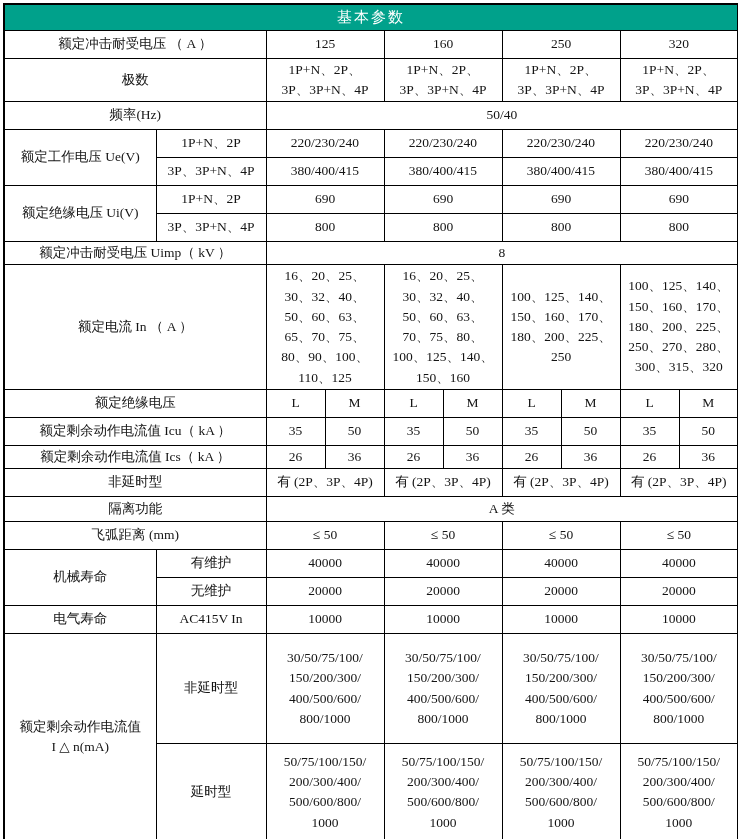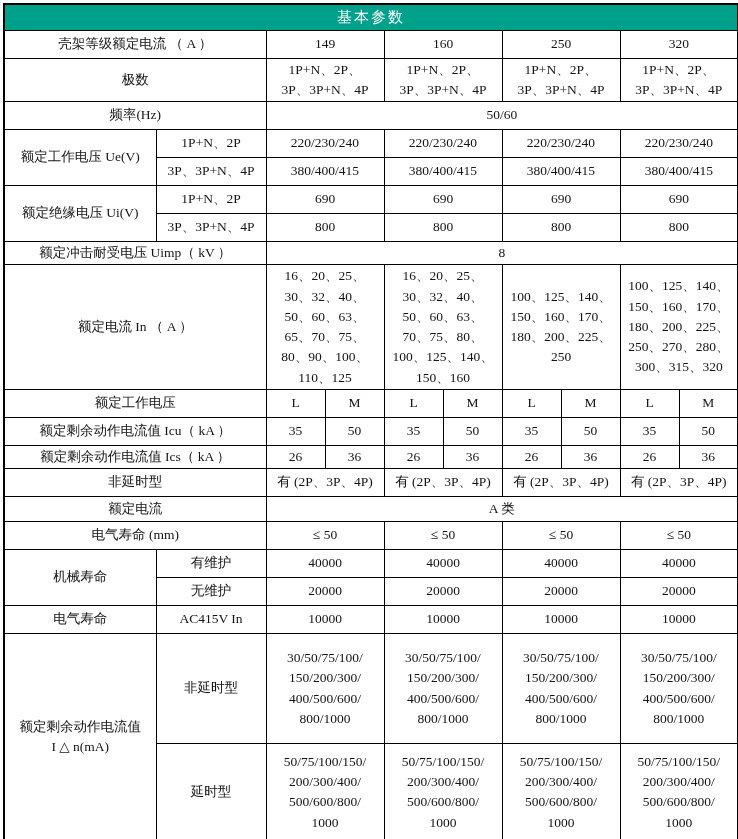--- a/index.html
+++ b/index.html
@@ -45,42 +45,42 @@
       <col style="width:59px">
         <col style="width:59px">
     </colgroup>
 
     <tbody>
         <tr class="hdr" style="height:24px">
       <td colspan="10">基本参数</td>
     </tr>
 
     <tr style="height:28px">
-      <td colspan="2">壳架等级额定电流 （ A ）</td>
-      <td colspan="2">149</td>
+      <td colspan="2">额定冲击耐受电压 （ A ）</td>
+      <td colspan="2">125</td>
       <td colspan="2">160</td>
       <td colspan="2">250</td>
       <td colspan="2">320</td>
     </tr>
 
     <tr style="height:43px">
       <td colspan="2">极数</td>
       <td colspan="2">1P+N、2P、
 3P、3P+N、4P</td>
       <td colspan="2">1P+N、2P、
 3P、3P+N、4P</td>
       <td colspan="2">1P+N、2P、
 3P、3P+N、4P</td>
       <td colspan="2">1P+N、2P、
 3P、3P+N、4P</td>
     </tr>
 
     <tr style="height:28px">
       <td colspan="2">频率(Hz)</td>
-      <td colspan="8">50/60</td>
+      <td colspan="8">50/40</td>
     </tr>
 
     <tr style="height:28px">
       <td rowspan="2">额定工作电压 Ue(V)</td>
       <td>1P+N、2P</td>
       <td colspan="2">220/230/240</td>
       <td colspan="2">220/230/240</td>
       <td colspan="2">220/230/240</td>
       <td colspan="2">220/230/240</td>
     </tr>
@@ -132,21 +132,21 @@
 180、200、225、
 250</td>
       <td colspan="2" class="left">100、125、140、
 150、160、170、
 180、200、225、
 250、270、280、
 300、315、320</td>
     </tr>
 
     <tr style="height:28px">
-      <td colspan="2">额定工作电压</td>
+      <td colspan="2">额定绝缘电压</td>
       <td>L</td>
       <td>M</td>
       <td>L</td>
       <td>M</td>
       <td>L</td>
       <td>M</td>
       <td>L</td>
       <td>M</td>
     </tr>
 
@@ -176,26 +176,26 @@
 
     <tr style="height:28px">
       <td colspan="2">非延时型</td>
       <td colspan="2" style="padding:0">有 (2P、3P、4P)</td>
       <td colspan="2" style="padding:0">有 (2P、3P、4P)</td>
       <td colspan="2" style="padding:0">有 (2P、3P、4P)</td>
       <td colspan="2" style="padding:0">有 (2P、3P、4P)</td>
     </tr>
 
     <tr style="height:25px">
-      <td colspan="2">额定电流</td>
+      <td colspan="2">隔离功能</td>
       <td colspan="8">A 类</td>
     </tr>
 
     <tr style="height:28px">
-      <td colspan="2">电气寿命 (mm)</td>
+      <td colspan="2">飞弧距离 (mm)</td>
       <td colspan="2">≤ 50</td>
       <td colspan="2">≤ 50</td>
       <td colspan="2">≤ 50</td>
       <td colspan="2">≤ 50</td>
     </tr>
 
     <tr style="height:28px">
       <td rowspan="2">机械寿命</td>
       <td>有维护</td>
       <td colspan="2">40000</td>

